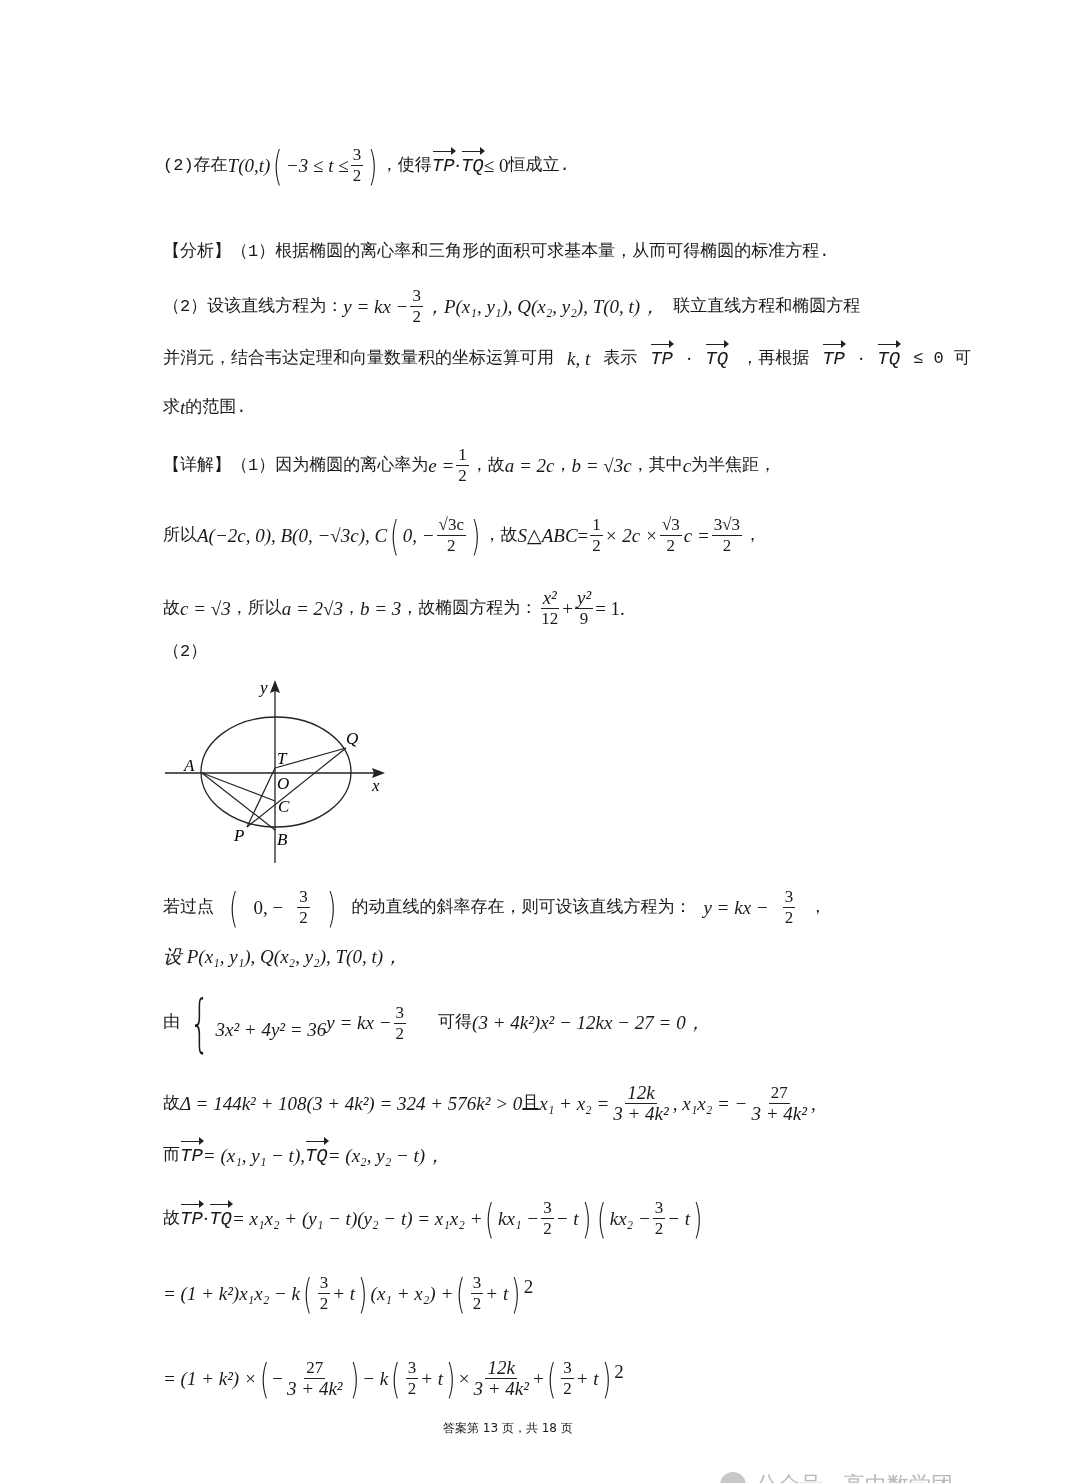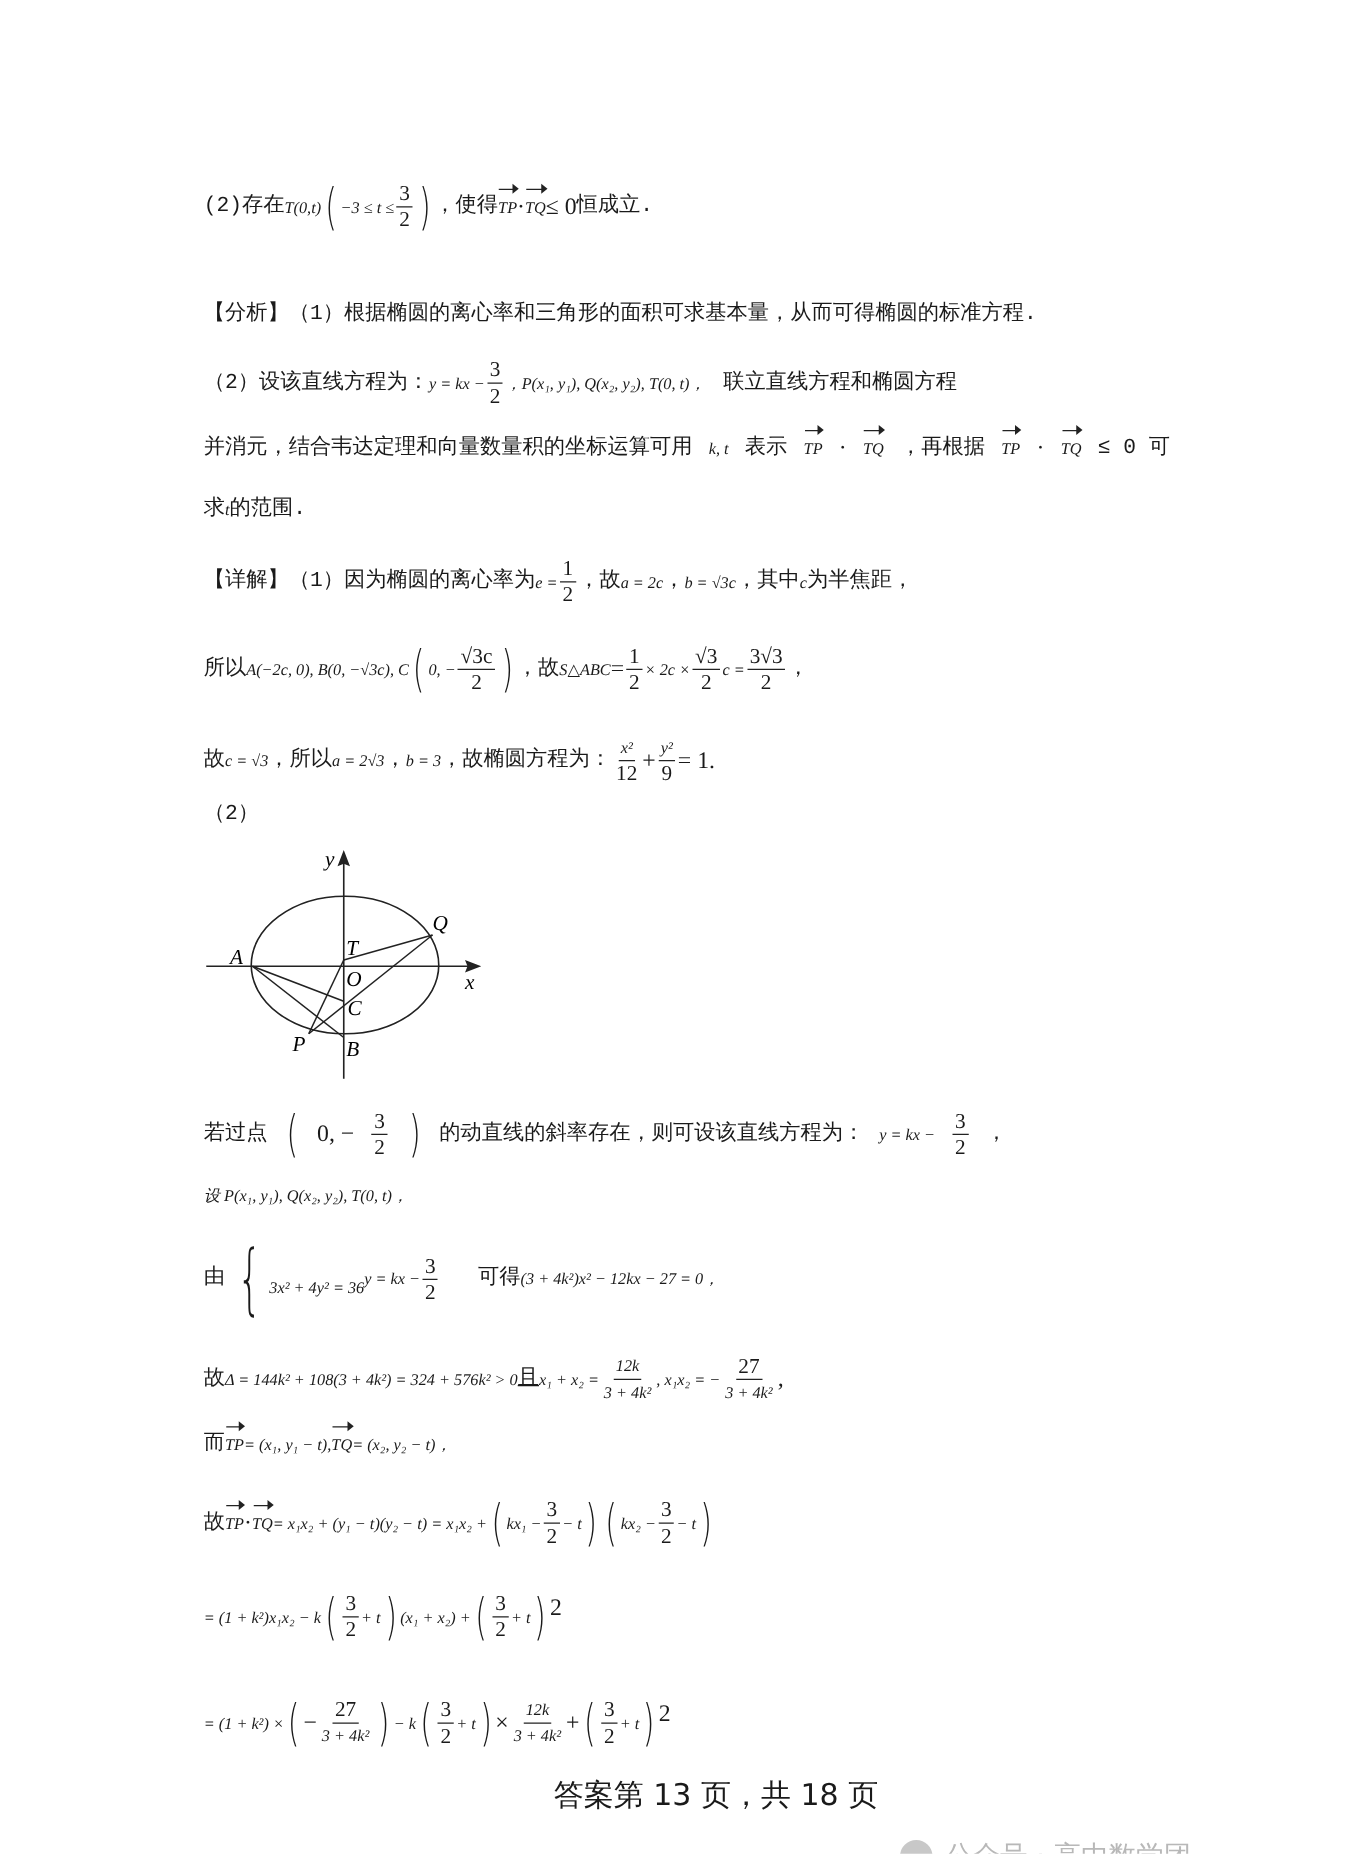--- a/index.html
+++ b/index.html
@@ -1,33 +1,33 @@
 <!DOCTYPE html>
 <html><head>
 <meta charset="utf-8">
 <style>
   html, body { margin: 0; padding: 0; background: #ffffff; }
   body { width: 1080px; height: 1483px; position: relative; overflow: hidden;
          font-family: "DejaVu Serif", "Liberation Serif", serif; color: #1a1a1a; }
   .line { position: absolute; left: 163px; font-size: 18px; line-height: 28px; white-space: nowrap; display: flex; align-items: center; }
   .cjk { font-family: Liberation Mono, monospace; font-size: 17px; }
-  .m { font-family: "Liberation Serif", "DejaVu Serif", serif; font-style: italic; font-size: 13px; }
+  .m { font-family: "Liberation Serif", "DejaVu Serif", serif; font-style: italic; font-size: 19px; }
   .n { font-family: "Liberation Serif", "DejaVu Serif", serif; font-style: normal; font-size: 19px; }
   .frac { display: inline-flex; flex-direction: column; align-items: center; vertical-align: middle; margin: 0 2px; font-family: "Liberation Serif", serif; font-size: 17px; line-height: 20px; }
   .frac .num { padding: 0 2px; border-bottom: 1px solid #222; }
   .frac .den { padding: 0 2px; }
   .big { font-size: 40px; font-weight: 200; line-height: 40px; transform: scaleX(0.6); display: inline-block; font-family: "DejaVu Sans", sans-serif; }
-  .vec { position: relative; display: inline-block; }
+  .vec { position: relative; display: inline-block; font-family: Liberation Mono, monospace; }
   .vec::before { content: ""; position: absolute; left: 1px; right: 1px; top: -1px; border-top: 1px solid #222; }
   .vec::after { content: ""; position: absolute; right: -1px; top: -5px; border-left: 5px solid #222; border-top: 4px solid transparent; border-bottom: 4px solid transparent; }
   sub { font-size: 11px; }
   sup { font-size: 11px; }
   .brace { font-size: 62px; font-family: "DejaVu Sans", sans-serif; font-weight: 100; transform: scaleX(0.5); display: inline-block; line-height: 62px; margin-right: -4px; }
   .system { display: inline-flex; flex-direction: row; line-height: 28px; align-items: flex-end; }
-  .footer { position: absolute; left: 443px; top: 1420px; font-size: 24px; font-family: "DejaVu Sans", sans-serif; }
+  .footer { position: absolute; left: 443px; top: 1420px; font-size: 12px; font-family: "DejaVu Sans", sans-serif; }
   .watermark { position: absolute; left: 720px; top: 1470px; color: #b8b8b8; font-size: 22px; font-family: "DejaVu Sans", sans-serif; display: flex; align-items: center; gap: 10px; }
   .wm-icon { width: 26px; height: 26px; border-radius: 50%; background: #c8c8c8; display: inline-block; }
   svg text { font-family: "Liberation Serif", serif; font-style: italic; font-size: 17px; }
 </style>
 </head>
 <body>
 
 <div class="line" style="top:145px;">
   <span class="cjk">(2)存在</span>
   <span class="m">T(0,t)</span>

